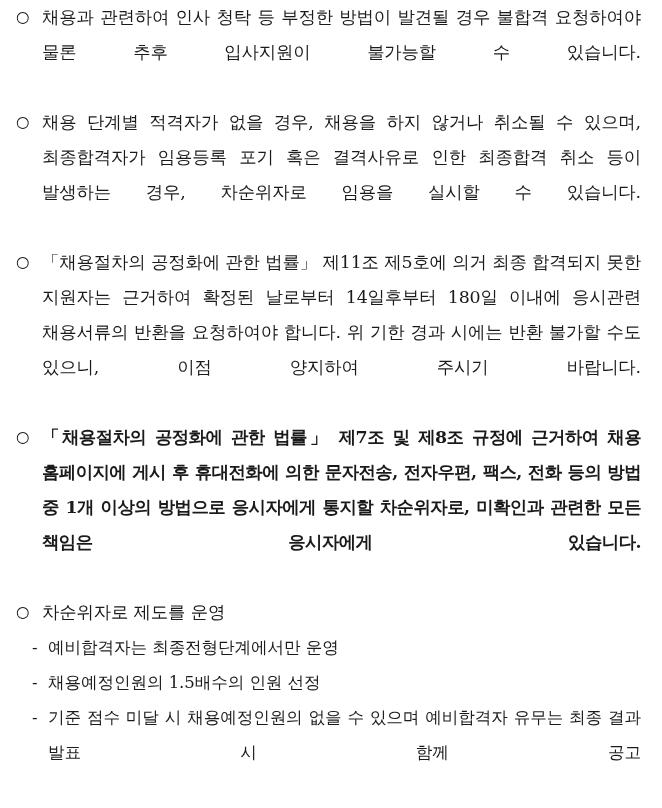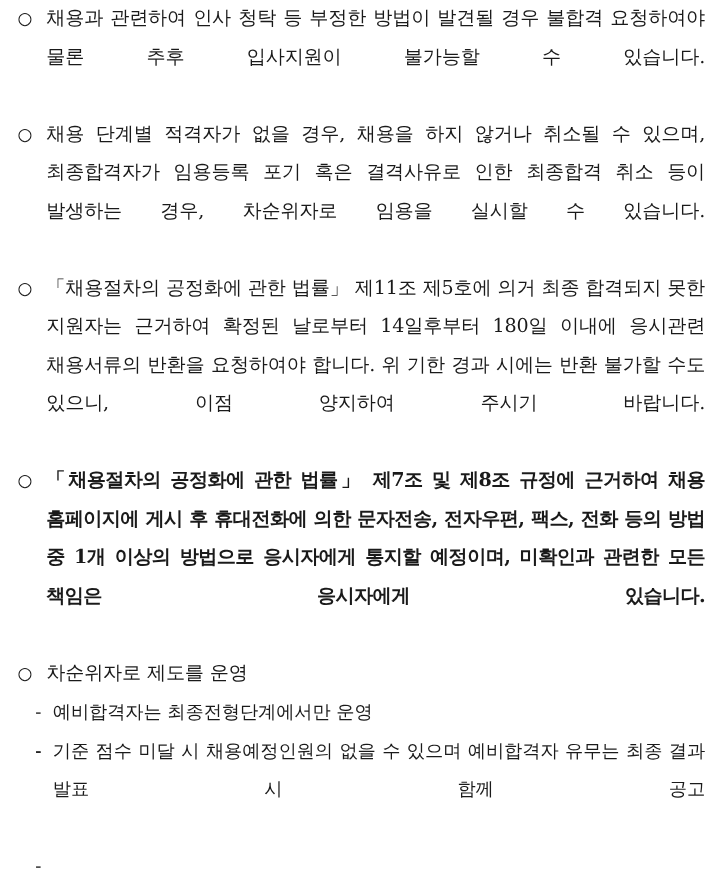--- a/index.html
+++ b/index.html
@@ -104,33 +104,33 @@
 
   <p class="circle-item">
     <span class="bullet">○</span><span>채용 단계별 적격자가 없을 경우, 채용을 하지 않거나 취소될 수 있으며, 최종합격자가 임용등록 포기 혹은 결격사유로 인한 최종합격 취소 등이 발생하는 경우, 차순위자로 임용을 실시할 수 있습니다.</span>
   </p>
 
   <p class="circle-item">
     <span class="bullet">○</span><span>「채용절차의 공정화에 관한 법률」 제11조 제5호에 의거 최종 합격되지 못한 지원자는 근거하여 확정된 날로부터 14일후부터 180일 이내에 응시관련 채용서류의 반환을 요청하여야 합니다. 위 기한 경과 시에는 반환 불가할 수도 있으니, 이점 양지하여 주시기 바랍니다.</span>
   </p>
 
   <p class="circle-item bold">
-    <span class="bullet">○</span><span>「채용절차의 공정화에 관한 법률」 제7조 및 제8조 규정에 근거하여 채용 홈페이지에 게시 후 휴대전화에 의한 문자전송, 전자우편, 팩스, 전화 등의 방법 중 1개 이상의 방법으로 응시자에게 통지할 예정이며, 미확인과 관련한 모든 책임은 응시자에게 있습니다.</span>
+    <span class="bullet">○</span><span>「채용절차의 공정화에 관한 법률」 제7조 및 제8조 규정에 근거하여 채용 홈페이지에 게시 후 휴대전화에 의한 문자전송, 전자우편, 팩스, 전화 등의 방법 중 1개 이상의 방법으로 응시자에게 통지할 차순위자로, 미확인과 관련한 모든 책임은 응시자에게 있습니다.</span>
   </p>
 
   <p class="circle-item nojust">
     <span class="bullet">○</span><span>차순위자로 제도를 운영</span>
   </p>
 
   <p class="dash-item">
     <span class="bullet">-</span><span>예비합격자는 최종전형단계에서만 운영</span>
   </p>
 
   <p class="dash-item">
-    <span class="bullet">-</span>
+    <span class="bullet">-</span><span>채용예정인원의 1.5배수의 인원 선정</span>
   </p>
 
   <p class="dash-item justify">
     <span class="bullet">-</span><span>기준 점수 미달 시 채용예정인원의 없을 수 있으며 예비합격자 유무는 최종 결과 발표 시 함께 공고</span>
   </p>
 
   <p class="dash-item">
     <span class="bullet">-</span>
   </p>
 

